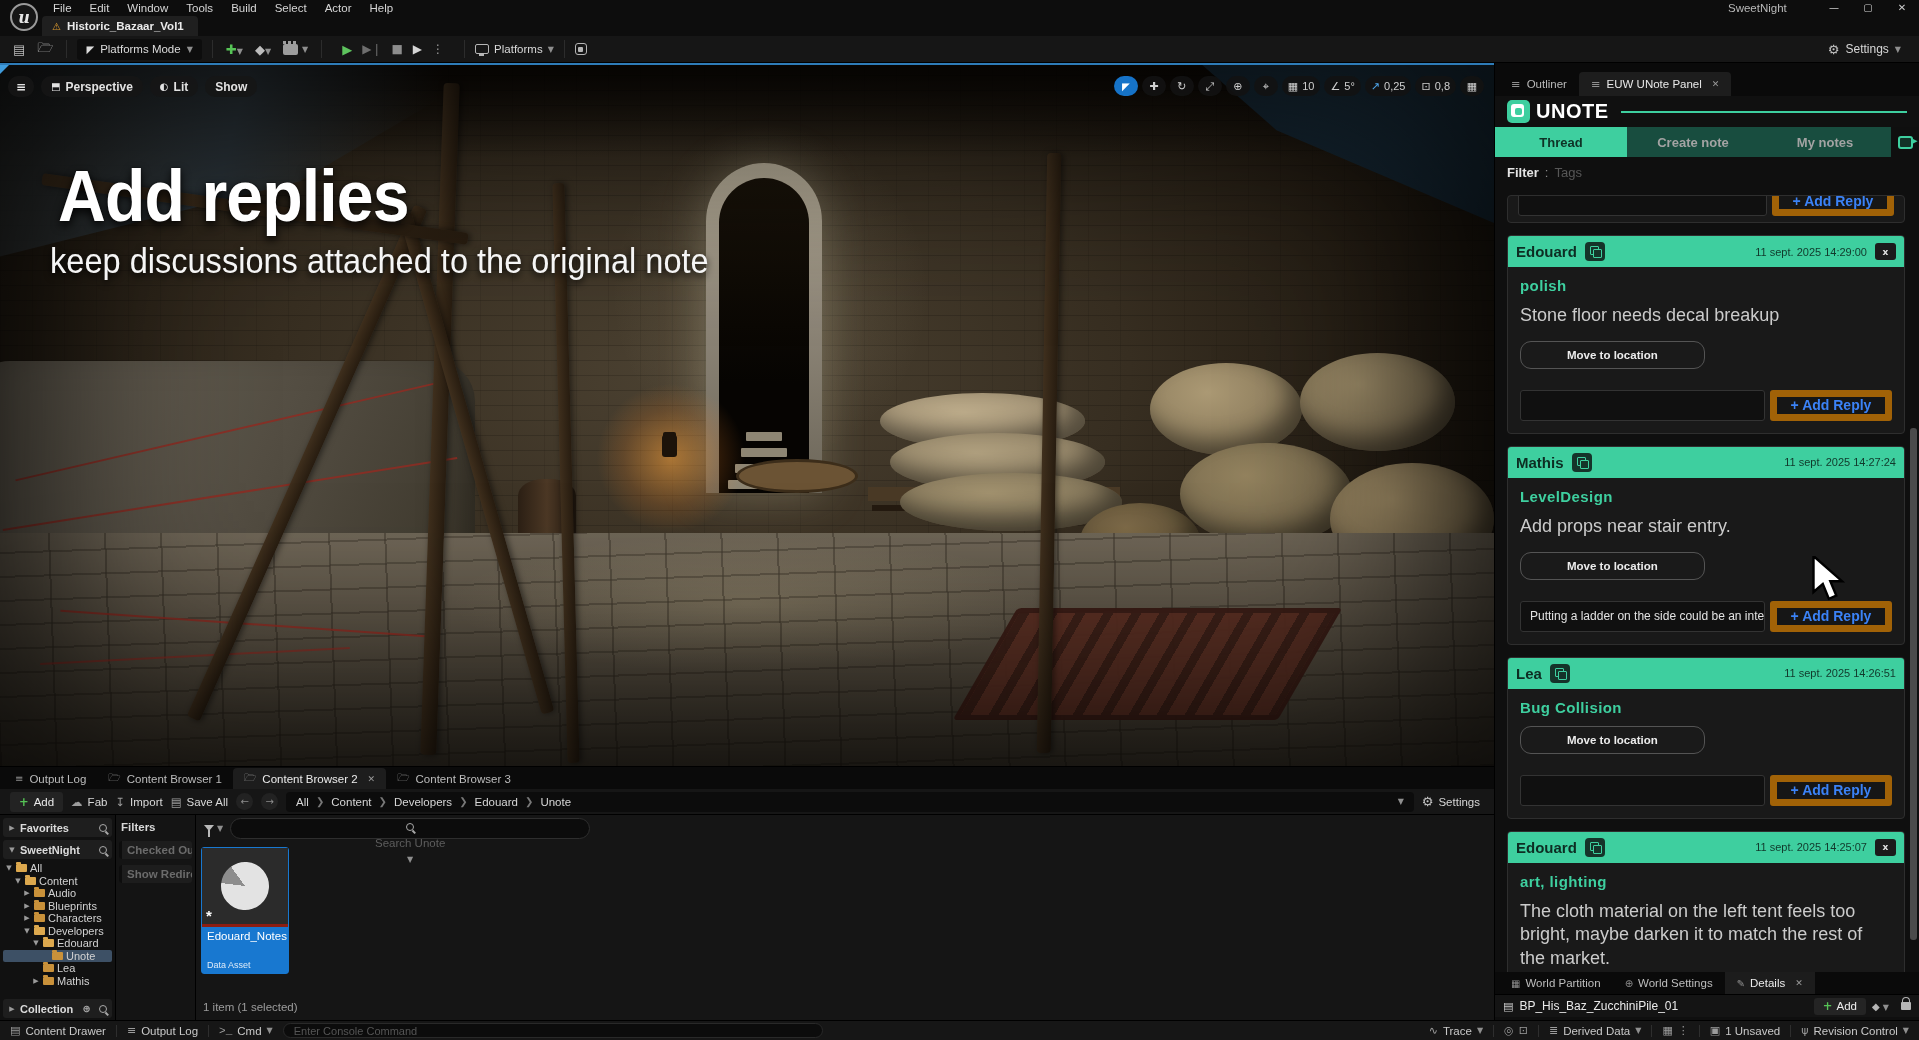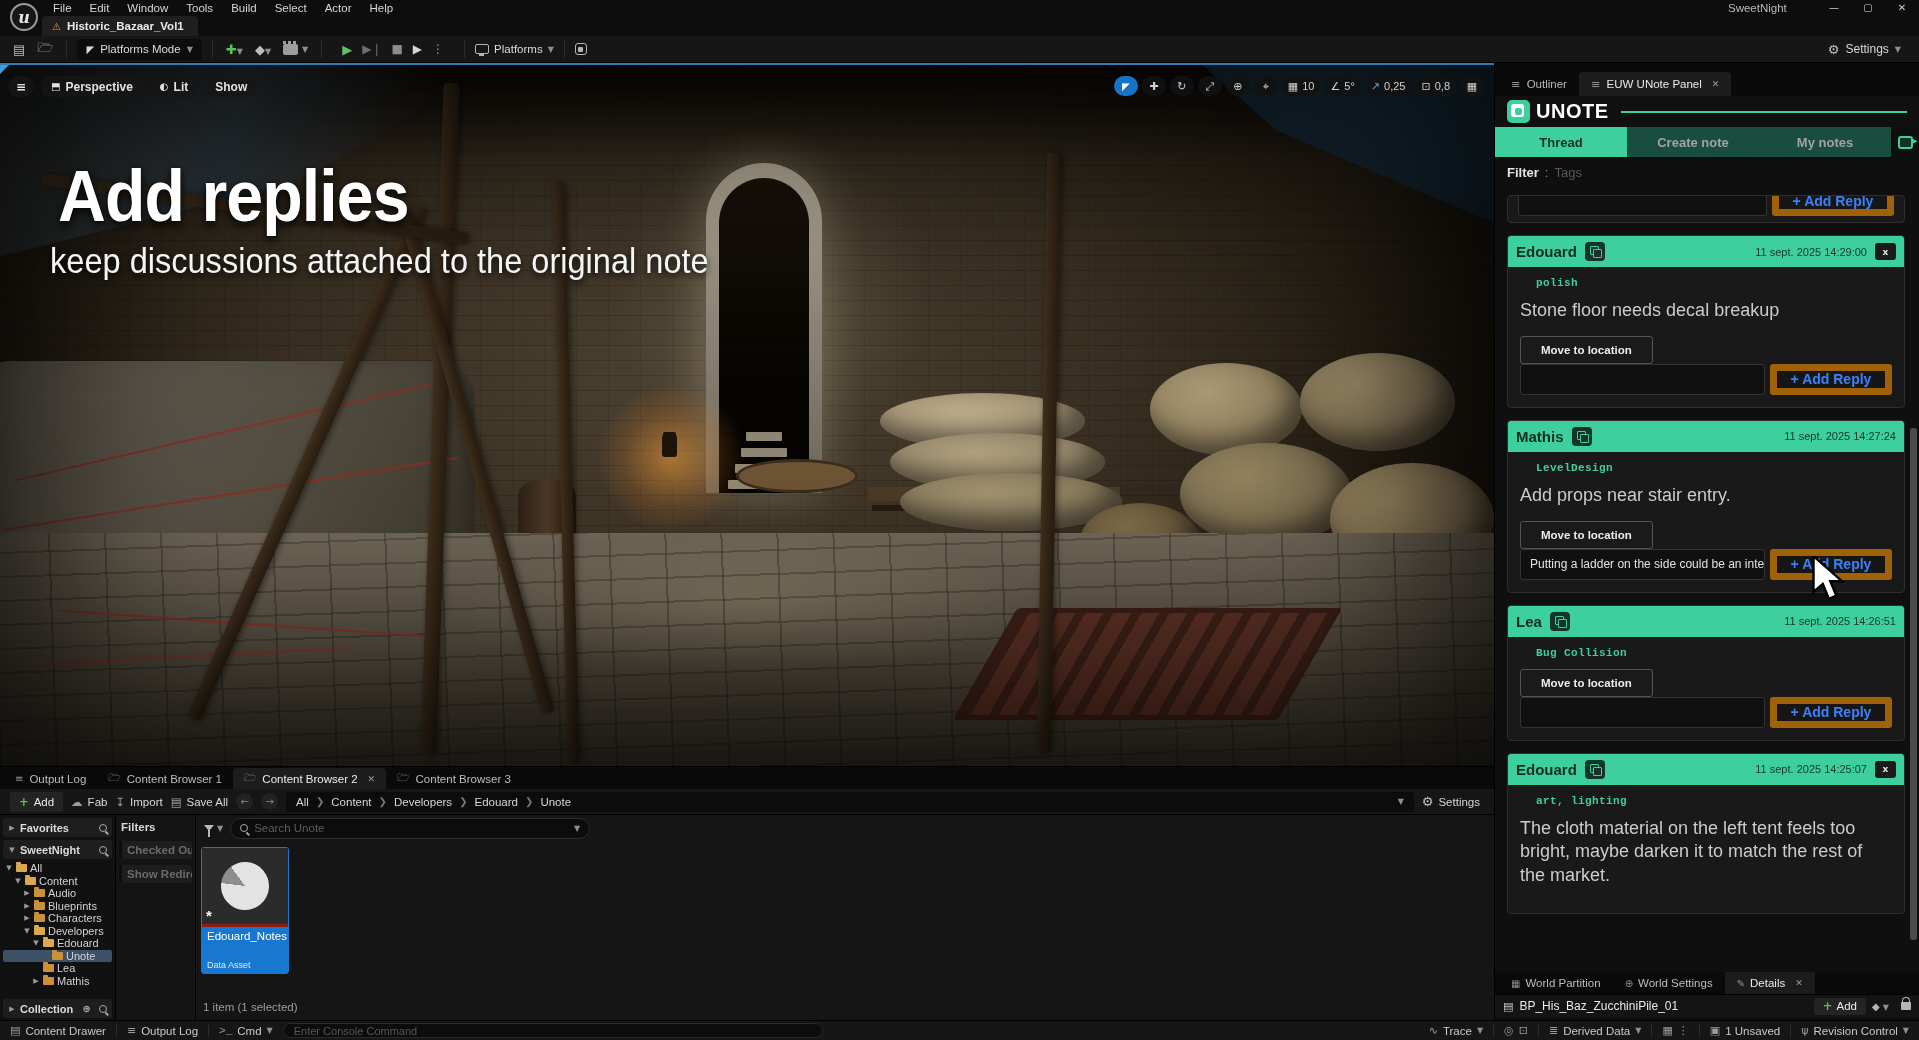--- a/index.html
+++ b/index.html
@@ -102,23 +102,23 @@
   .note.clipped { height:28px; position:relative; }
   .note.clipped .clipwrap { position:absolute; left:0; right:0; bottom:6px; padding:0 10px; }
   .note-head { height:31px; background:#3ECF9F; display:flex; align-items:center; gap:8px; padding:0 8px; }
   .note-author { font-weight:bold; color:#0d2d23; font-size:15px; }
   .copyico { width:20px; height:19px; background:#15342a; border-radius:4px; position:relative; }
   .copyico::before { content:""; position:absolute; left:5px; top:4px; width:7px; height:7px; border:1.5px solid #3ECF9F; border-radius:1px; }
   .copyico::after { content:""; position:absolute; left:8px; top:7px; width:7px; height:7px; border:1.5px solid #3ECF9F; border-radius:1px; background:#15342a; }
   .note-time { margin-left:auto; font-size:11px; color:#11382b; }
   .note-x { width:21px; height:17px; background:#1b1b1b; border-radius:3px; color:#e0e0e0; font-size:9px; font-weight:bold; display:flex; align-items:center; justify-content:center; }
   .note-body { padding:8px 12px 12px; }
-  .note-tags { color:#3ECF9F; font-weight:bold; font-size:11px; letter-spacing:.4px; margin:2px 16px 10px;font-family:Liberation Mono, monospace; }
+  .note-tags { color:#3ECF9F; font-weight:bold; font-size:15px; letter-spacing:.4px; margin:2px 0 10px; }
   .note-text { color:#cbcbcb; font-size:18px; line-height:1.32; margin-bottom:13px; }
-  .btn-move { display:inline-block; background:#1a1a1a; border:1px solid #545454; border-radius:3px; color:#ececec; font-weight:bold; font-size:11.5px; padding:7px 20px; margin-bottom:0; }
+  .btn-move { display:inline-block; background:#1a1a1a; border:1px solid #545454; border-radius:11px; color:#ececec; font-weight:bold; font-size:11.5px; padding:7px 46px; margin-bottom:21px; }
   .reply-row { display:flex; gap:5px; }
   .reply-input { flex:1; background:#101010; border:1px solid #333; border-radius:3px; height:31px; color:#e2e2e2; font-size:12px; display:flex; align-items:center; padding:0 9px; overflow:hidden; white-space:nowrap; }
   .btn-reply { width:122px; background:#161616; border:7px solid #a16207; border-radius:3px; color:#3b82f6; font-weight:bold; font-size:14px; display:flex; align-items:center; justify-content:center; flex:none; }
   .scrollbar { position:absolute; right:2px; top:230px; width:7px; height:512px; background:#4b4b4b; border-radius:3px; }
   .det-tabs { height:22px; background:#0a0a0a; display:flex; align-items:center; padding-left:4px; }
   .det-tab { height:22px; display:flex; align-items:center; gap:5px; padding:0 12px; font-size:11.5px; color:#bdbdbd; }
   .det-tab.active { background:#1c1c1c; color:#ececec; }
   .obj-row { height:23px; background:#141414; display:flex; align-items:center; gap:6px; padding:0 8px; border-top:1px solid #000; }
   .obj-name { font-size:12px; color:#eaeaea; }
   .btn-add { margin-left:auto; height:17px; background:#242424; border-radius:3px; display:flex; align-items:center; gap:4px; padding:0 9px; font-size:11.5px; color:#ededed; }
@@ -153,21 +153,21 @@
   .fold.open::before { background:#dca84e; }
   .coll-head { background:#1e1e1e; border-radius:3px; height:19px; display:flex; align-items:center; gap:4px; padding:0 5px; color:#dcdcdc; font-weight:bold; margin-top:3px; }
   .filt-panel { width:80px; background:#141414; border-right:1px solid #000; padding:4px 3px; font-size:11.5px; }
   .filt-title { color:#d8d8d8; font-weight:bold; margin:2px 2px 8px; }
   .fpill { background:#1d1d1d; border-radius:3px; color:#6b6b6b; font-weight:bold; padding:3px 5px 3px 8px; margin-bottom:6px; position:relative; overflow:hidden; white-space:nowrap; }
   .fpill::before { content:""; position:absolute; left:0; top:0; bottom:0; width:3px; background:#0d0d0d; }
   .asset-pane { flex:1; position:relative; background:#151515; }
   .search-row { height:26px; display:flex; align-items:center; gap:7px; padding:0 8px; }
   .funnel { width:0; height:0; border-left:5px solid transparent; border-right:5px solid transparent; border-top:6px solid #b9b9b9; position:relative; }
   .funnel::after { content:""; position:absolute; left:-1px; top:-1px; width:2px; height:7px; background:#b9b9b9; }
-  .searchbox { width:360px; height:21px; background:#0c0c0c; border:1px solid #2e2e2e; border-radius:11px; display:flex; align-items:center; gap:6px; padding:4px 9px; }
+  .searchbox { width:360px; height:21px; background:#0c0c0c; border:1px solid #2e2e2e; border-radius:11px; display:flex; align-items:center; gap:6px; padding:4px 9px;flex-direction:column; }
   .searchbox .ph { color:#5d5d5d; font-size:11.5px; flex:1; }
   .tile { position:absolute; left:5px; top:32px; width:88px; border:1px solid #1878d0; border-radius:3px; background:#262626; }
   .thumb { height:76px; position:relative; display:flex; align-items:center; justify-content:center; background:#2b2b2b; }
   .pie { width:48px; height:48px; border-radius:50%; background:conic-gradient(#e3e3e3 0 295deg, #8d8d8d 295deg 342deg, #e3e3e3 342deg); transform:rotate(-18deg); }
   .star { position:absolute; left:4px; bottom:0; color:#fff; font-size:15px; font-weight:bold; }
   .redline { height:3px; background:#8c1d12; }
   .tlabel { height:46px; background:#1878d0; padding:3px 5px; display:flex; flex-direction:column; }
   .tname { color:#fff; font-size:11.5px; }
   .ttype { margin-top:auto; color:#dcEAf8; font-size:9px; }
   .count { position:absolute; left:7px; bottom:8px; color:#9c9c9c; font-size:11.5px; }

